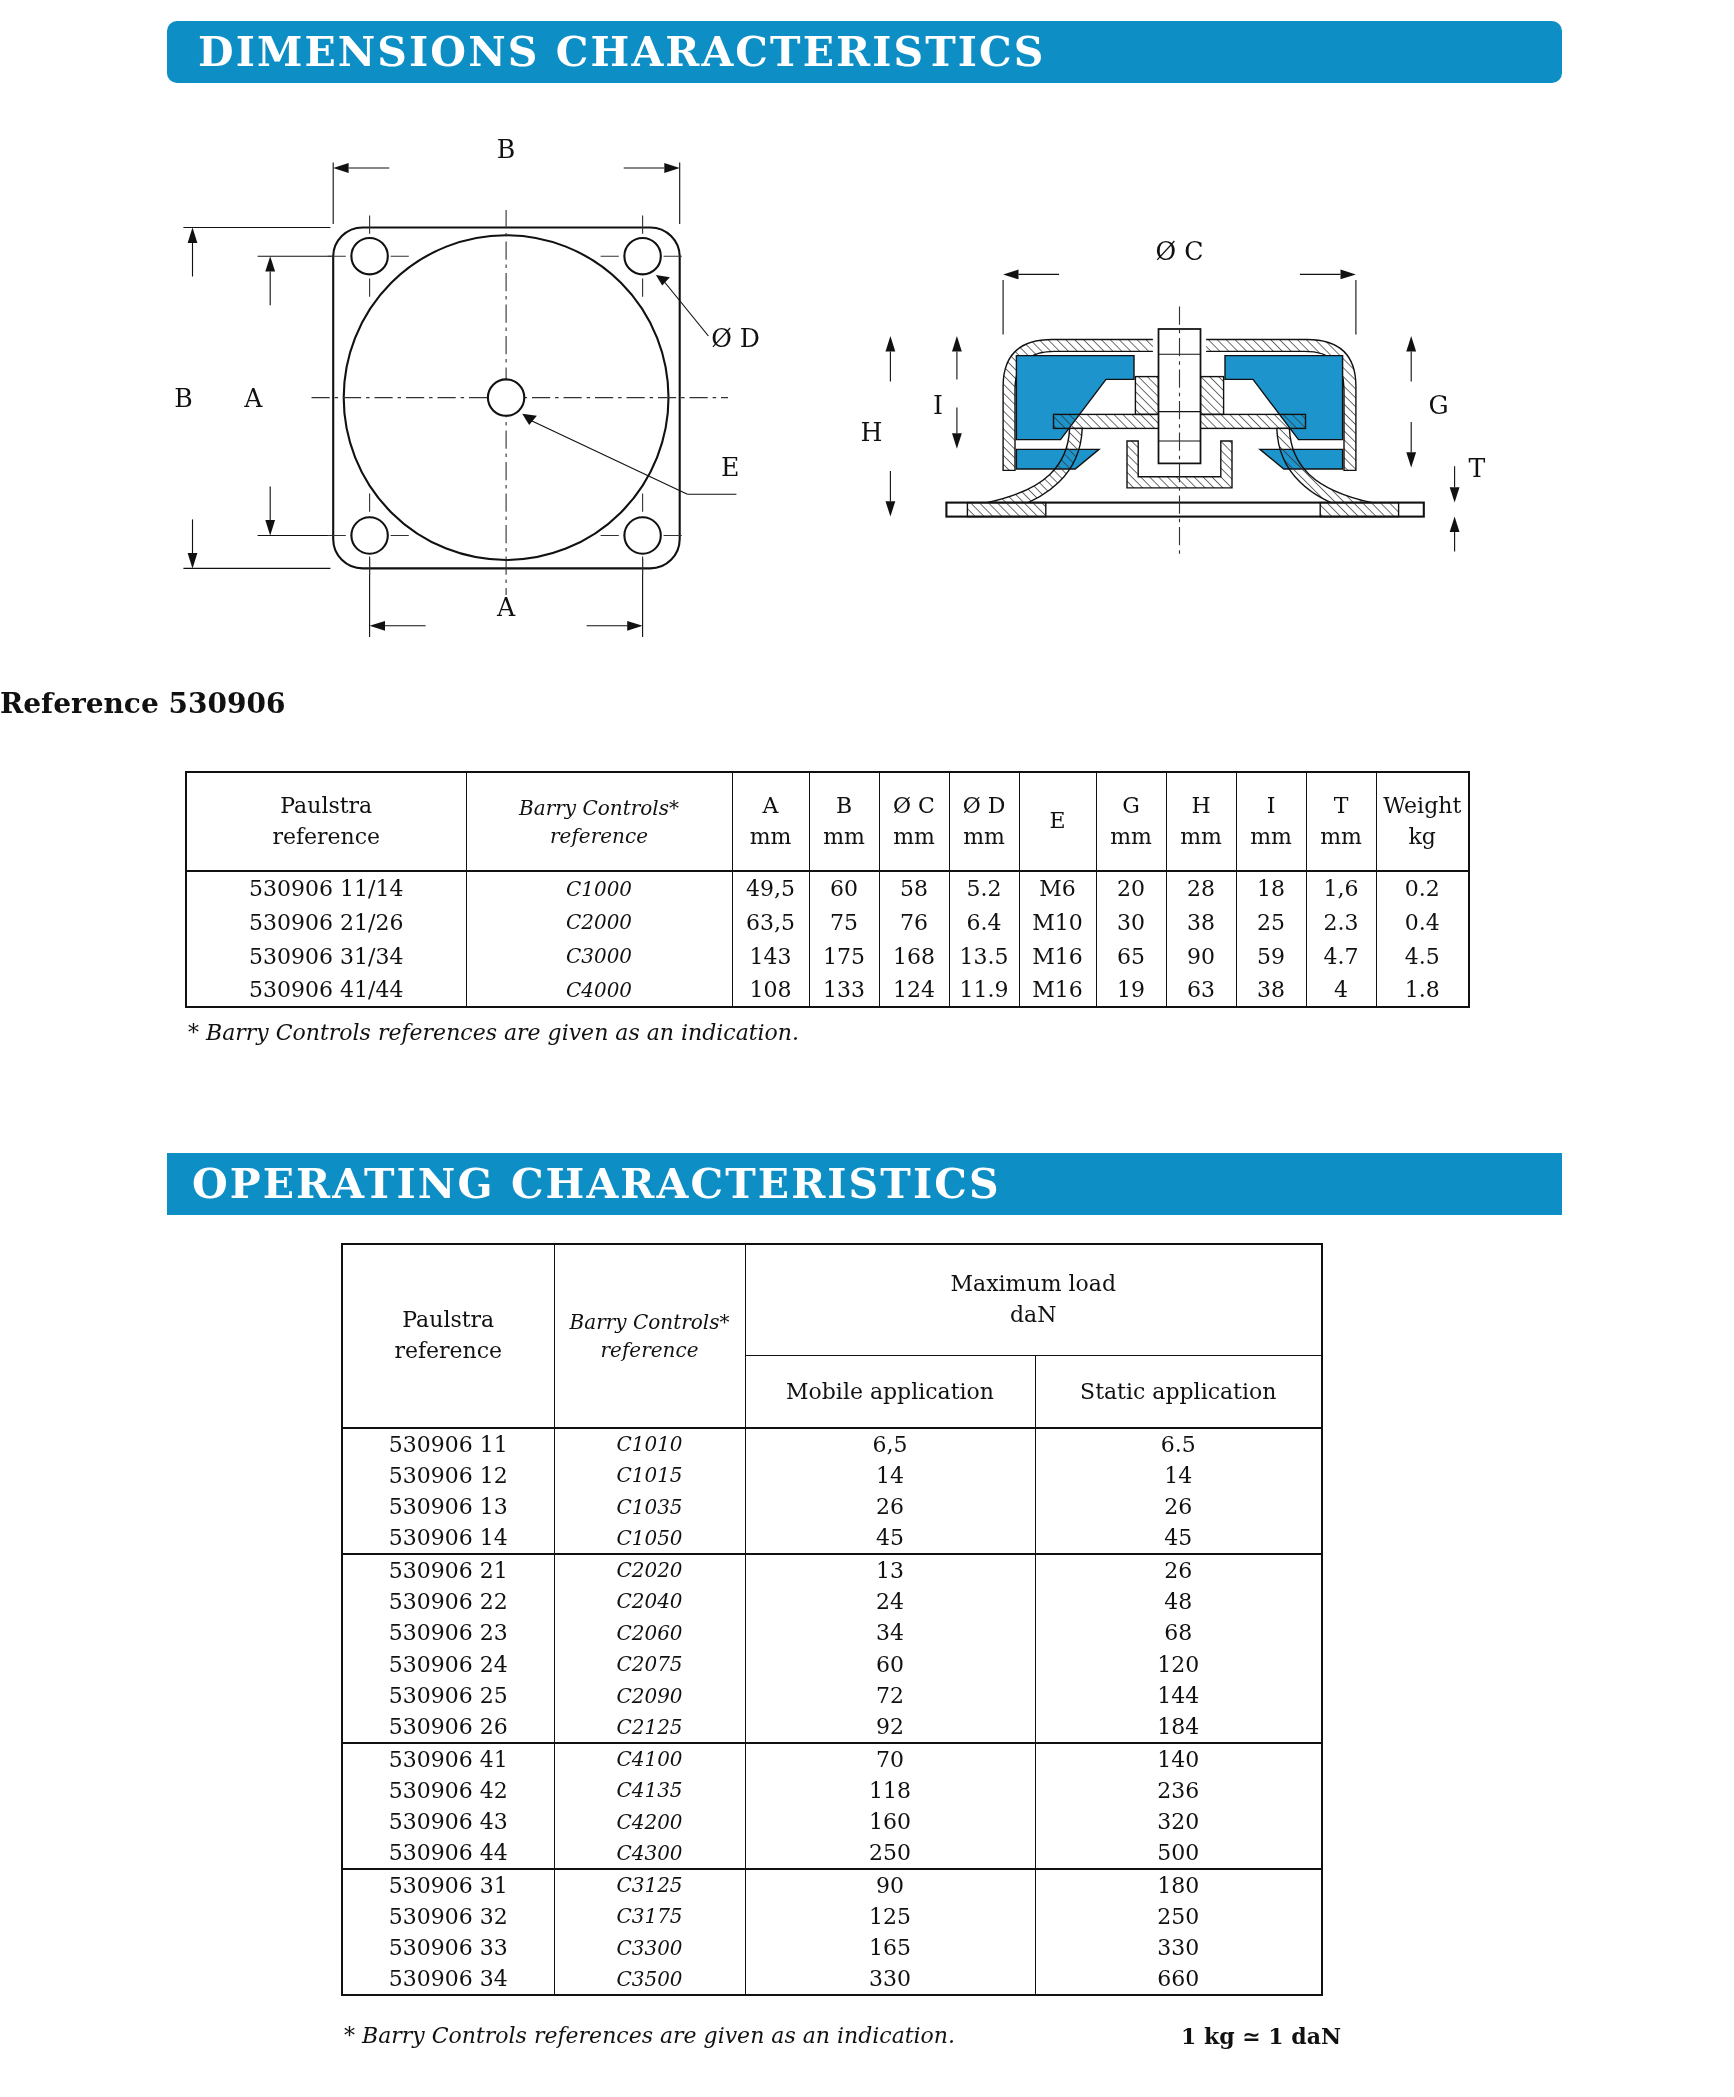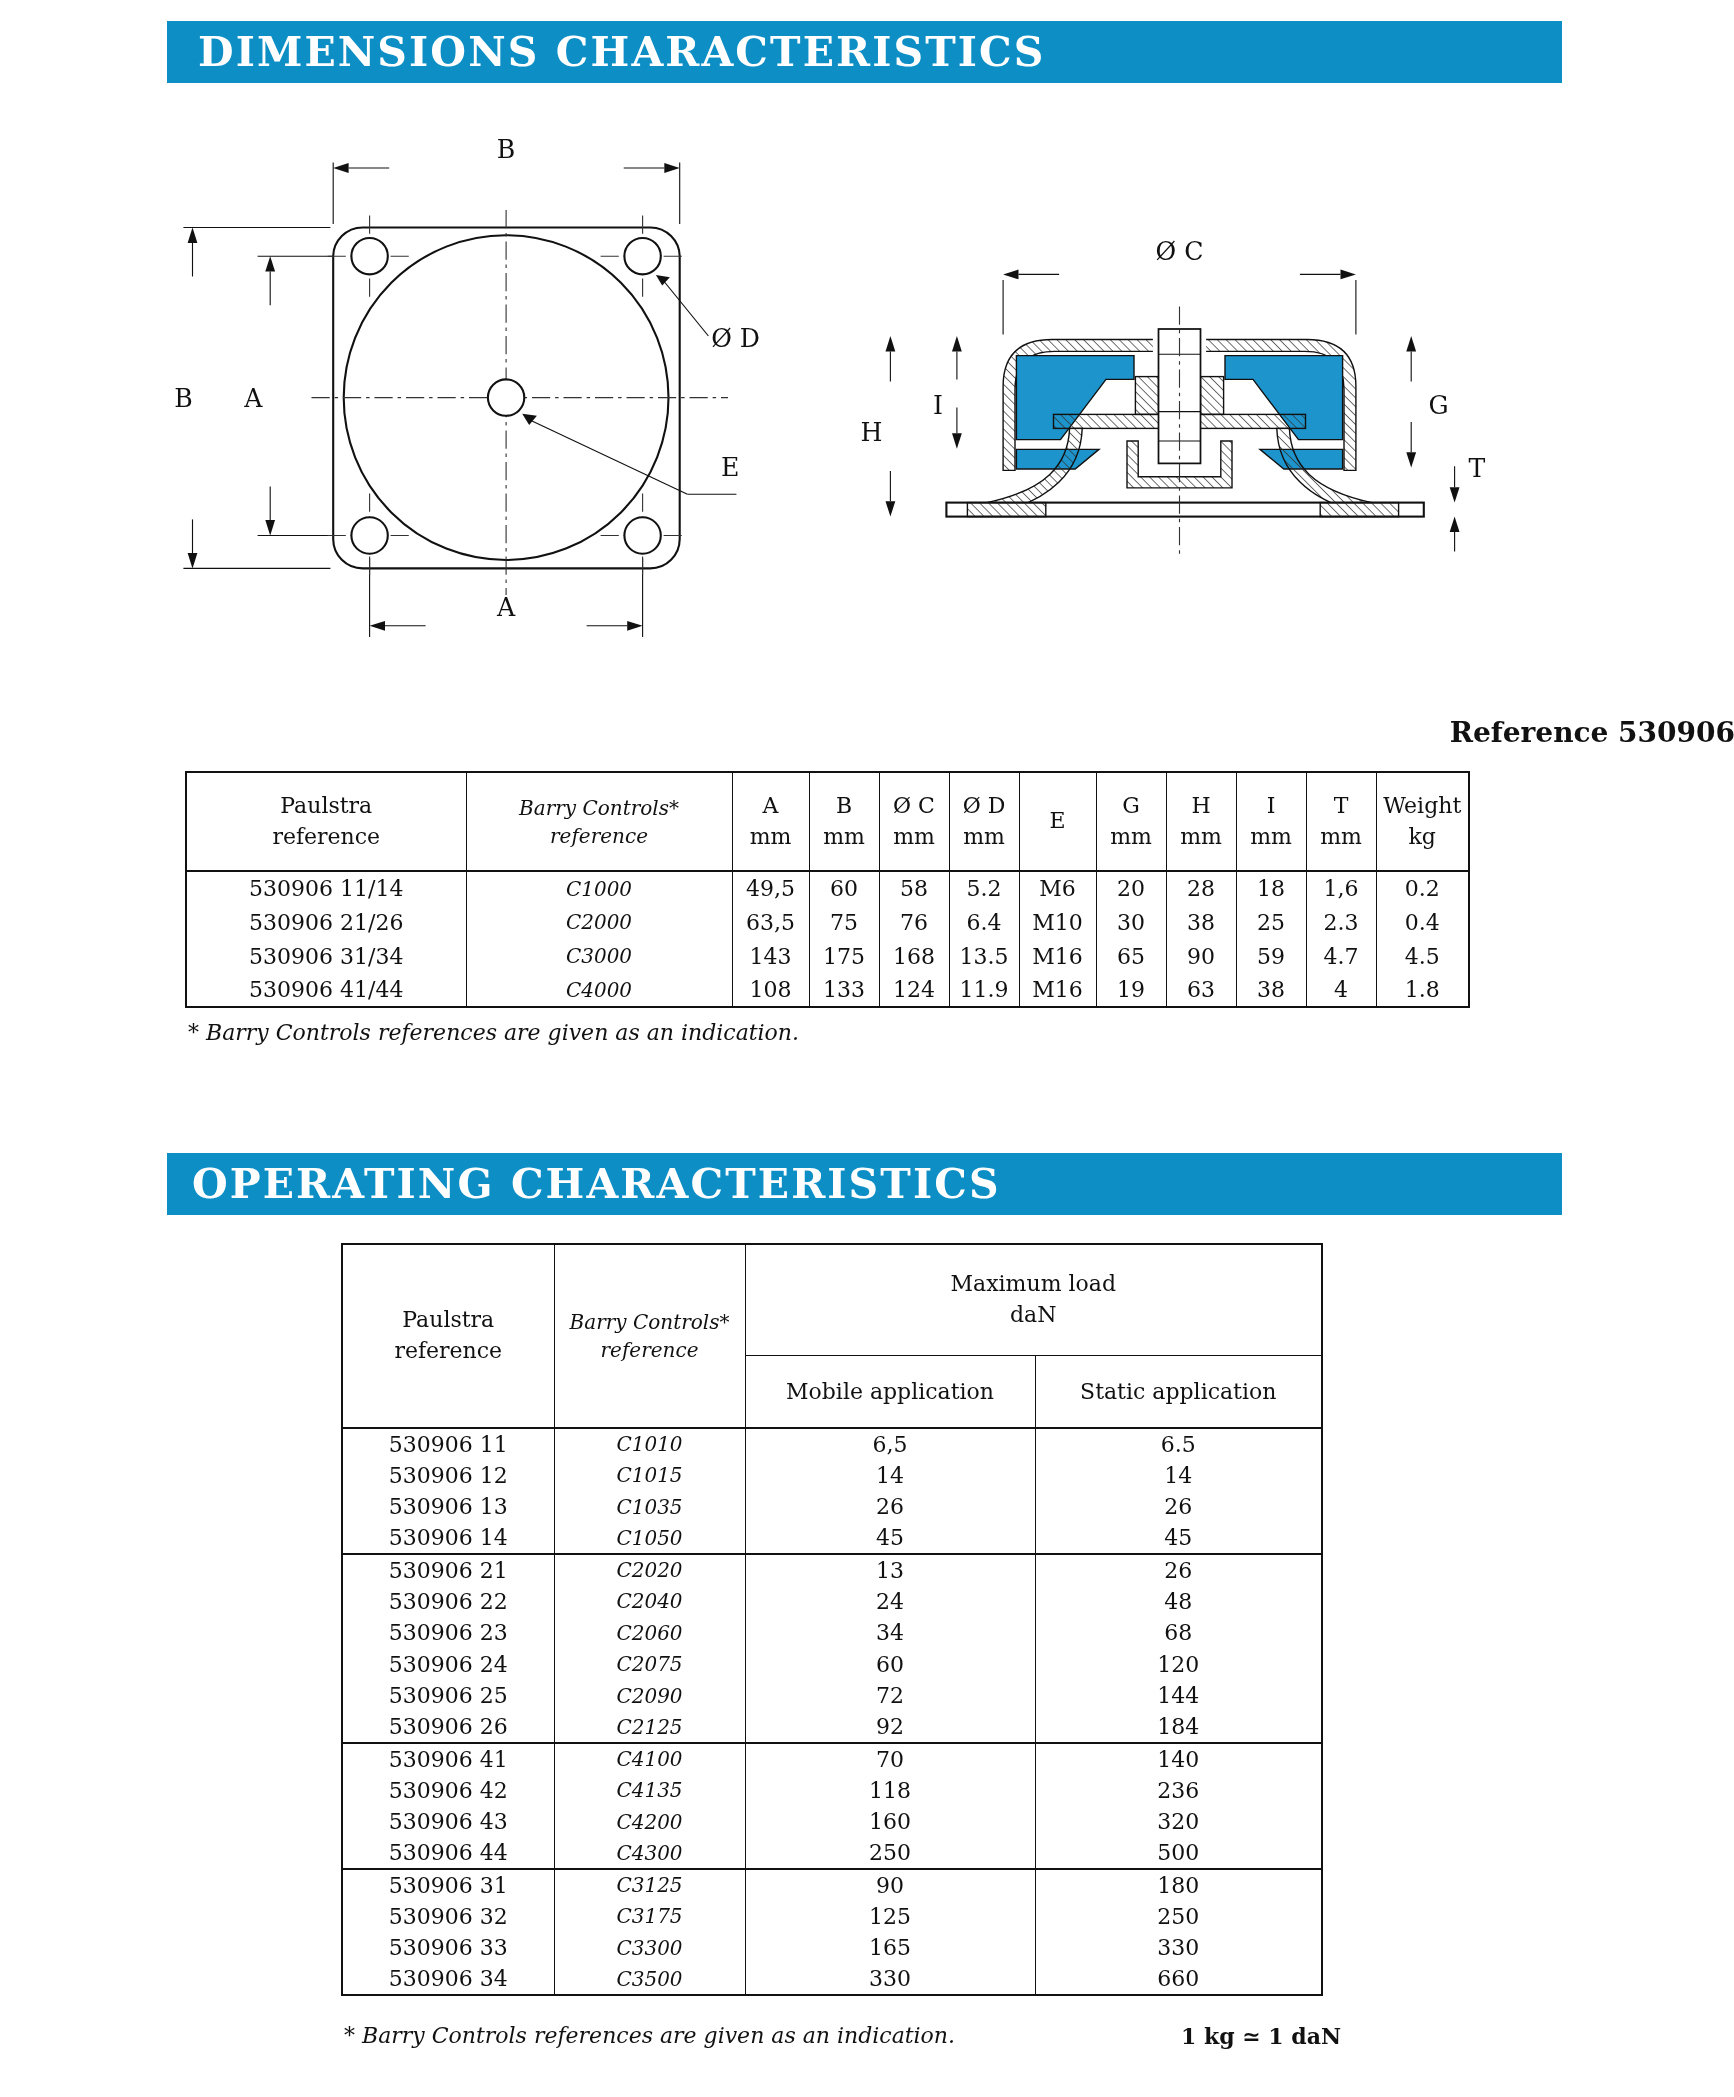--- a/index.html
+++ b/index.html
@@ -1,23 +1,23 @@
 <!DOCTYPE html>
 <html style="font-size:11.2px"><head>
 <meta charset="utf-8">
 <style>
   html,body{margin:0;padding:0;background:#ffffff;}
   .page{position:relative;width:1735px;height:2097px;background:#ffffff;
         font-family:"DejaVu Serif",serif;color:#111;overflow:hidden;}
   .banner{position:absolute;left:167px;width:1395px;height:62px;
           background:var(--accent,#0d8fc6);color:#fff;display:flex;align-items:center;
           font-size:41px;font-weight:bold;letter-spacing:2.1px;padding-left:31px;box-sizing:border-box;}
-  .banner1{top:21px;}
+  .banner1{top:21px;border-radius:10px;}
   .banner2{top:1153px;padding-left:25px;}
-  .caption{position:absolute;top:716px;left:0;width:100%;text-align:right;
+  .caption{position:absolute;top:687px;left:0;width:100%;text-align:left;
            font-size:28px;font-weight:bold;}
   svg{position:absolute;}
   svg text{font-family:"DejaVu Serif",serif;font-size:36px;fill:#111;}
   .thin{stroke:#111;stroke-width:1.6;fill:none;}
   .outline{stroke:#111;stroke-width:3;fill:none;}
   .cl{stroke:#333;stroke-width:1.6;fill:none;stroke-dasharray:26 7 5 7;}
   .arr{fill:#111;stroke:none;}
   .hatched{stroke:#111;stroke-width:2;}
   .rubber{fill:var(--rubber,#1d94cb);stroke:#111;stroke-width:2;}
   .whitefill{fill:#ffffff;}

